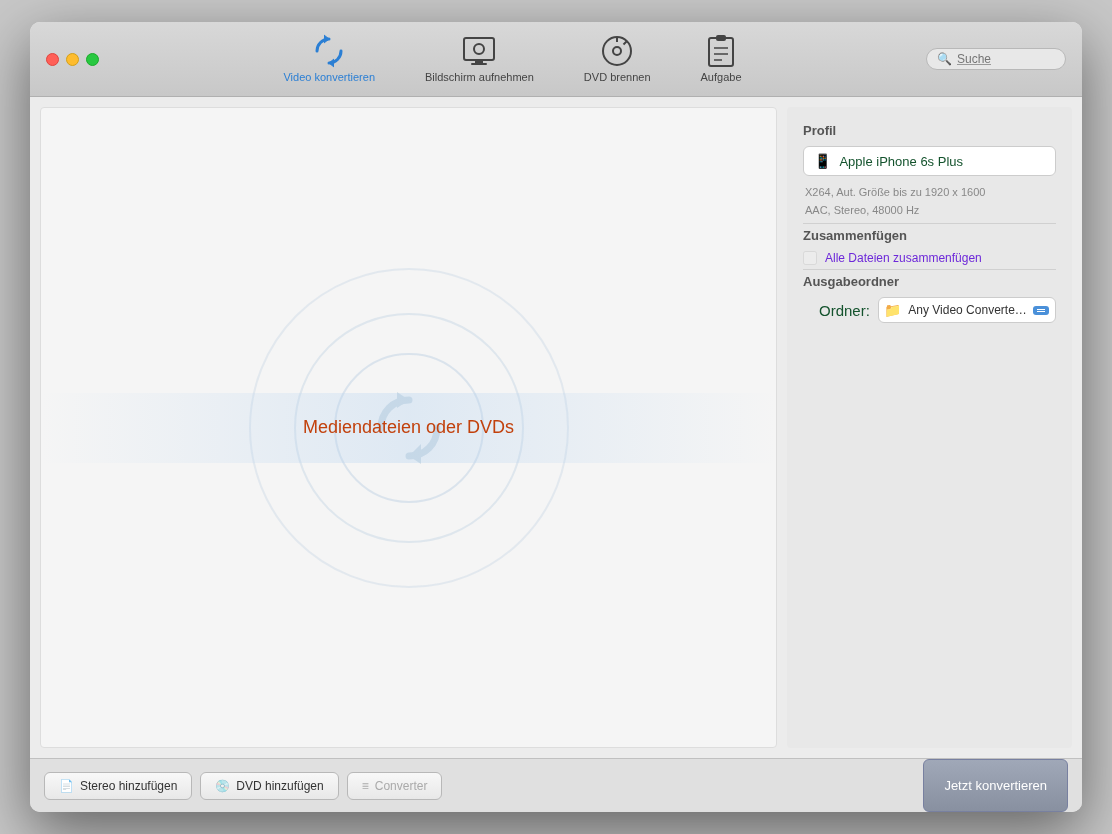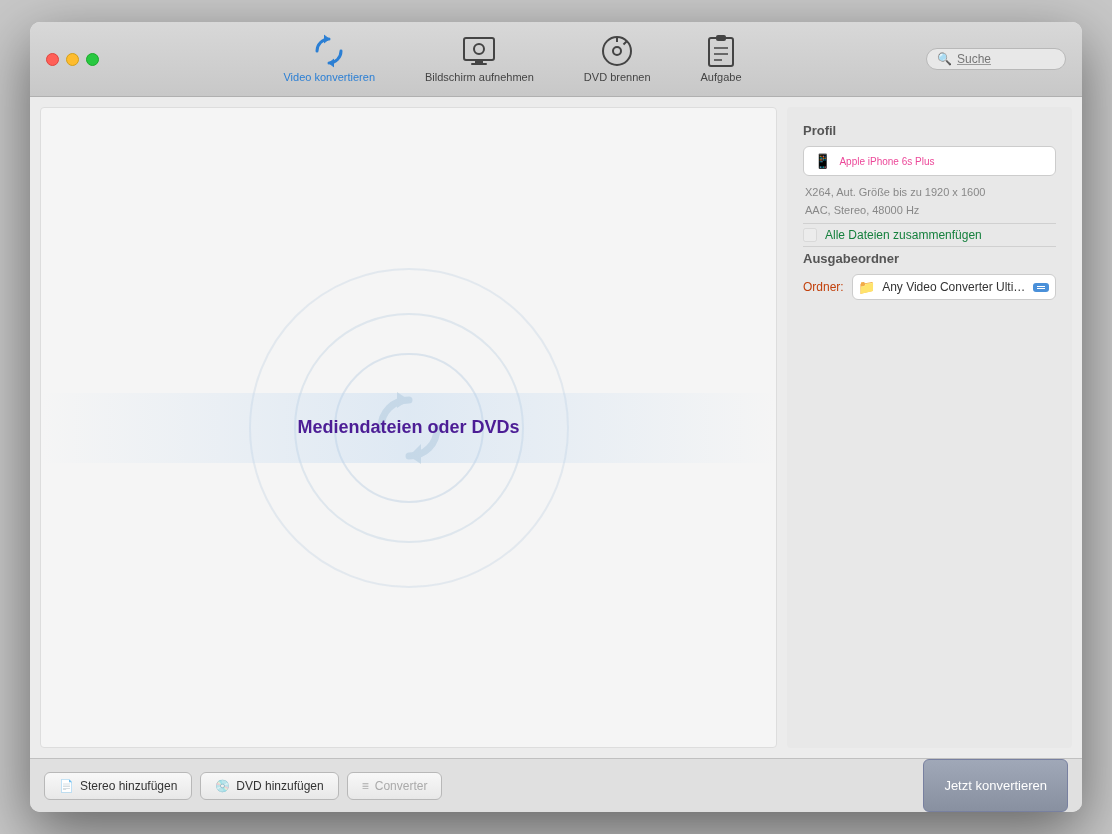--- a/index.html
+++ b/index.html
@@ -129,22 +129,22 @@
       top: 50%;
       transform: translateY(-50%);
     }
     .drop-text {
       position: relative;
       z-index: 2;
       text-align: center;
     }
     .drop-text-main {
       font-size: 18px;
-      font-weight: 700;
-      color: #4c1d95;
+      font-weight: 400;
+      color: #c2410c;
       line-height: 1.5;
     }
     
     .right-panel {
       width: 285px;
       background: #e8e8e8;
       padding: 16px;
       display: flex;
       flex-direction: column;
       gap: 4px;
@@ -162,22 +162,22 @@
       display: flex;
       align-items: center;
       background: white;
       border: 1px solid #ccc;
       border-radius: 6px;
       padding: 6px 10px;
       gap: 8px;
       cursor: pointer;
     }
     .profile-dropdown .profile-name {
-      font-size: 10px;
-      color: #ec4899;
+      font-size: 13px;
+      color: #14532d;
       flex: 1;
     }
     .profile-info {
       font-size: 11px;
       color: #888;
       line-height: 1.6;
       margin-top: 8px;
       padding-left: 2px;
     }
     .section-divider {
@@ -189,31 +189,32 @@
       align-items: center;
       gap: 8px;
     }
     .checkbox-row input[type="checkbox"] {
       width: 14px;
       height: 14px;
       accent-color: #aaa;
     }
     .checkbox-label {
       font-size: 12px;
-      color: #15803d;
+      color: #6d28d9;
     }
     .ordner-row {
       display: flex;
       align-items: center;
       gap: 8px;
     }
     .ordner-label {
-      font-size: 12px;
-      color: #c2410c;
+      font-size: 15px;
+      color: #14532d;
       white-space: nowrap;
+      margin-left: 16px;
     }
     .ordner-dropdown {
       display: flex;
       align-items: center;
       background: white;
       border: 1px solid #ccc;
       border-radius: 6px;
       padding: 4px 6px;
       gap: 6px;
       flex: 1;
@@ -391,20 +392,21 @@
         </div>
         <div class="profile-info">
           <div>X264, Aut. Größe bis zu 1920 x 1600</div>
           <div>AAC, Stereo, 48000 Hz</div>
         </div>
       </div>
 
       <div class="section-divider"></div>
 
       <div>
+        <div class="section-label">Zusammenfügen</div>
         <div class="checkbox-row">
           <input type="checkbox" disabled="" style="opacity: 0.5;">
           <span class="checkbox-label">Alle Dateien zusammenfügen</span>
         </div>
       </div>
 
       <div class="section-divider"></div>
 
       <div>
         <div class="section-label">Ausgabeordner</div>

